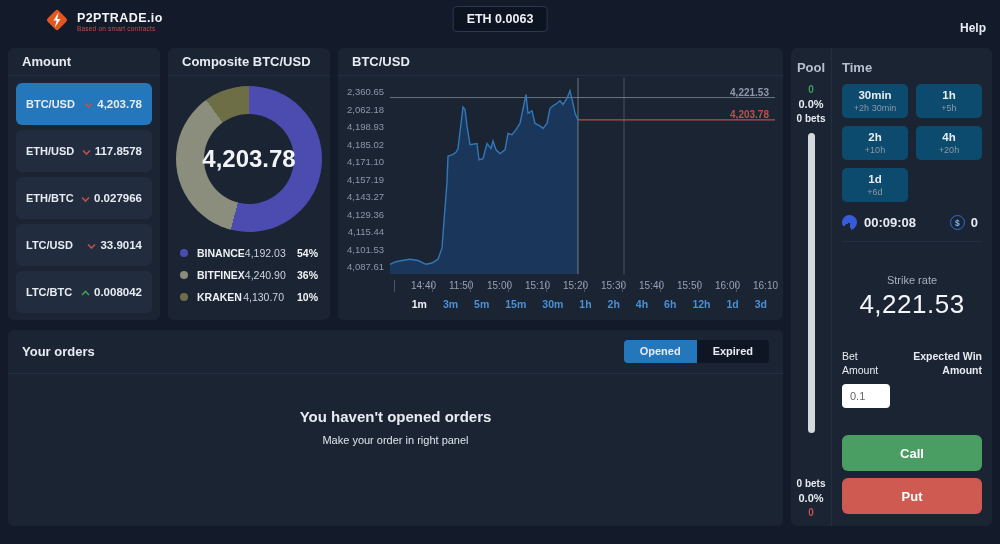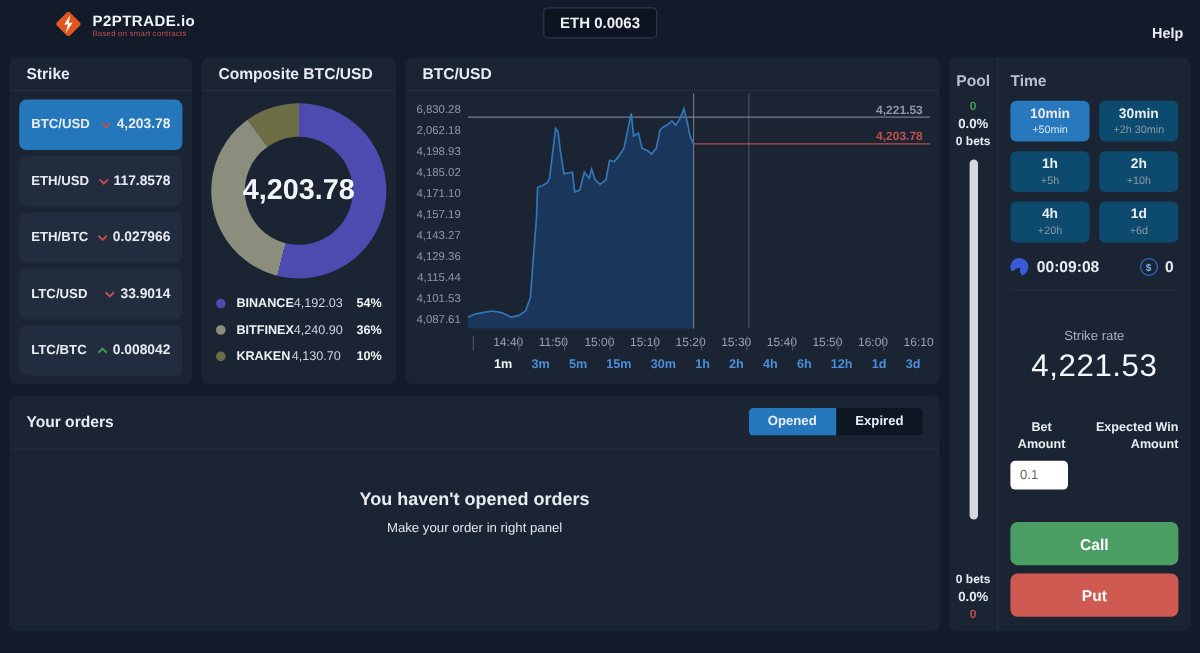--- a/index.html
+++ b/index.html
@@ -91,21 +91,21 @@
   .timer-row { margin-top:13px; display:flex; align-items:center; }
   .pie-icon { width:15px; height:15px; border-radius:50%; background:conic-gradient(from 238deg,#3a5bd9 0 81%,transparent 81% 100%); }
   .countdown { font-size:13px; font-weight:bold; margin-left:7px; }
   .coin-icon { margin-left:auto; width:15px; height:15px; border-radius:50%; border:1.5px solid #2e6fd4; color:#7fb3e8; font-size:8.5px; font-weight:bold; display:flex; align-items:center; justify-content:center; }
   .balance { font-size:13px; font-weight:bold; margin-left:6px; margin-right:4px; }
   .ticket-divider { margin-top:11px; border-top:1px solid #242e41; }
   .strike-block { margin-top:32px; text-align:center; }
   .strike-label { font-size:11px; color:#a7b0bf; }
   .strike-value { font-size:26px; color:#f4f6f9; margin-top:3px; letter-spacing:.5px; }
   .amount-row { margin-top:30px; display:flex; justify-content:space-between; }
-  .bet-label { font-size:10.5px; font-weight:bold; width:52px; line-height:1.3;text-align:center; }
+  .bet-label { font-size:10.5px; font-weight:normal; width:52px; line-height:1.3; }
   .win-label { font-size:10.5px; font-weight:bold; width:88px; text-align:right; line-height:1.3; }
   .bet-input { margin-top:7px; width:48px; height:24px; background:#fff; border:none; border-radius:4px; padding:0 8px; font-size:11px; color:#666; font-family:inherit; }
   .call-btn { margin-top:27px; height:36px; width:100%; border:none; border-radius:6px; background:#4b9e63; color:#fff; font-size:13px; font-weight:bold; cursor:pointer; font-family:inherit; }
   .put-btn { margin-top:7px; height:36px; width:100%; border:none; border-radius:6px; background:#cf5a51; color:#fff; font-size:13px; font-weight:bold; cursor:pointer; font-family:inherit; }
 </style>
 </head>
 <body>
 
 <div class="app">
 
@@ -120,21 +120,21 @@
       <span class="logo-text-wrap">
         <span class="brand">P2PTRADE.io</span>
         <span class="tagline">Based on smart contracts</span>
       </span>
     </div>
     <div class="eth-badge">ETH 0.0063</div>
     <div class="help-link">Help</div>
   </div>
 
   <div class="panel assets-panel">
-    <div class="panel-header">Strike</div>
+    <div class="panel-header">Amount</div>
     <div class="asset-list" id="asset-list">
         <div class="asset-item selected">
           <span class="asset-pair">BTC/USD</span>
           <span class="asset-right">
             <span><svg width="9" height="7" viewBox="0 0 9 7">
                 <polyline points="1,1.5 4.5,5 8,1.5" fill="none" stroke="#c0504d" stroke-width="1.6"></polyline>
               </svg></span>
             <span class="asset-val">4,203.78</span>
           </span>
         </div>
@@ -202,21 +202,21 @@
           <span class="legend-name">KRAKEN</span>
           <span class="legend-val">4,130.70</span>
           <span class="legend-pct">10%</span>
         </div>
       </div>
   </div>
 
   <div class="panel chart-panel">
     <div class="panel-header">BTC/USD</div>
     <div class="y-col" id="y-col">
-        <span class="ytick" style="top: 8px;">6,830.28</span>
+        <span class="ytick" style="top: 8px;">2,360.65</span>
         <span class="ytick" style="top: 25.5px;">2,062.18</span>
         <span class="ytick" style="top: 43px;">4,198.93</span>
         <span class="ytick" style="top: 60.5px;">4,185.02</span>
         <span class="ytick" style="top: 78px;">4,171.10</span>
         <span class="ytick" style="top: 95.5px;">4,157.19</span>
         <span class="ytick" style="top: 113px;">4,143.27</span>
         <span class="ytick" style="top: 130.5px;">4,129.36</span>
         <span class="ytick" style="top: 148px;">4,115.44</span>
         <span class="ytick" style="top: 165.5px;">4,101.53</span>
         <span class="ytick" style="top: 183px;">4,087.61</span>
@@ -282,24 +282,20 @@
       <div class="pool-track"></div>
       <div class="pool-bottom">
         <div class="pool-bets-b">0 bets</div>
         <div class="pool-pct-b">0.0%</div>
         <div class="pool-val-red">0</div>
       </div>
     </div>
     <div class="ticket-col">
       <div class="time-title">Time</div>
       <div class="time-grid" id="time-grid">
-          <div class="time-btn selected">
-            <div class="time-label">10min</div>
-            <div class="time-sub">+50min</div>
-          </div>
           <div class="time-btn">
             <div class="time-label">30min</div>
             <div class="time-sub">+2h 30min</div>
           </div>
           <div class="time-btn">
             <div class="time-label">1h</div>
             <div class="time-sub">+5h</div>
           </div>
           <div class="time-btn">
             <div class="time-label">2h</div>

